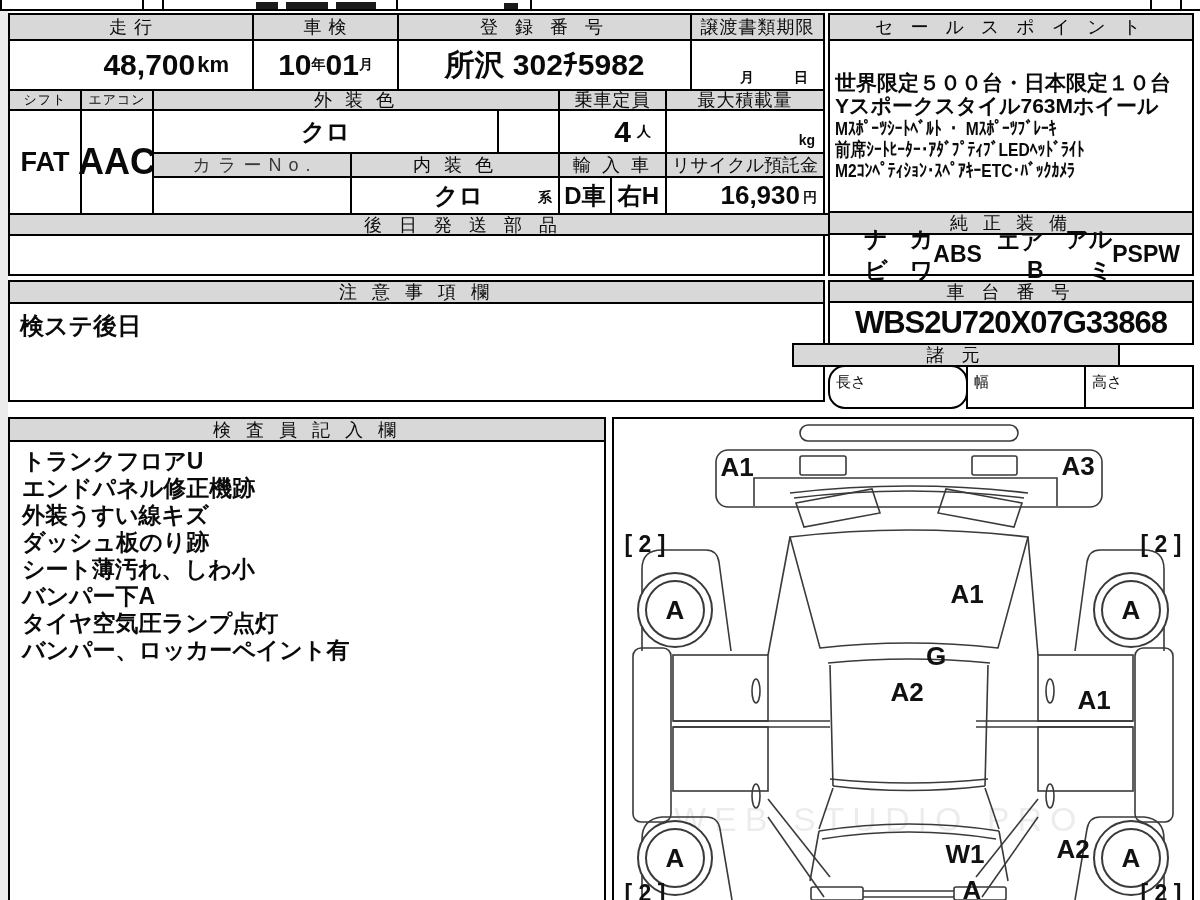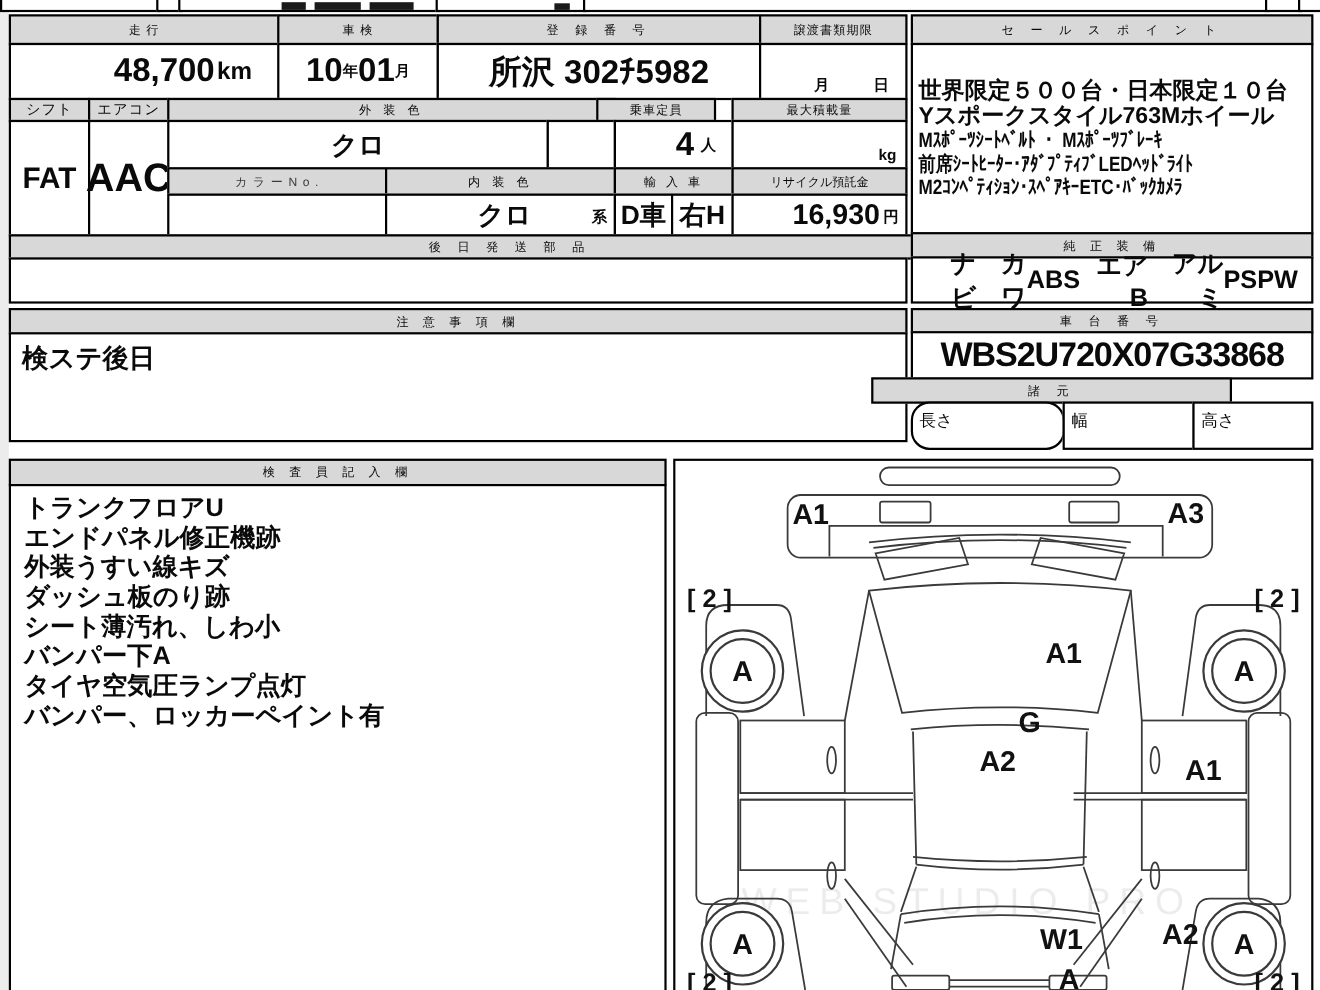--- a/index.html
+++ b/index.html
@@ -1,21 +1,21 @@
 <!DOCTYPE html>
 <html><head>
 <meta charset="utf-8">
 <style>
   html,body{margin:0;padding:0;background:#fff;}
   #page{position:relative;width:1200px;height:900px;overflow:hidden;
         background:#fff;font-family:"Liberation Sans","DejaVu Sans",sans-serif;color:#0a0a0a;}
   .edge{position:absolute;background:#ececec;}
   .cell,.hd{position:absolute;box-sizing:border-box;border:2px solid #000;background:#fff;}
   .hd{background:#d8d8d8;display:flex;align-items:center;justify-content:center;
-      font-size:11px;letter-spacing:1px;white-space:nowrap;}
+      font-size:18px;letter-spacing:1px;white-space:nowrap;}
   .cell{display:flex;align-items:center;}
   .v{font-weight:bold;}
   .big{font-size:30px;}
   .med{font-size:24px;}
   .unit{font-size:14px;font-weight:bold;}
   .right{justify-content:flex-end;}
   .center{justify-content:center;}
   .sales-line{font-weight:bold;line-height:1.12;white-space:nowrap;}
   .cond{transform:scaleX(.82);transform-origin:left center;}
   .equip{display:flex;justify-content:space-between;align-items:center;width:100%;
@@ -78,21 +78,21 @@
 
   <div class="hd" style="left:8px;top:89px;width:74px;height:22px;font-size:13px;">
       <span>シフト</span>
     </div>
   <div class="hd" style="left:80px;top:89px;width:74px;height:22px;font-size:13px;">
       <span>エアコン</span>
     </div>
   <div class="hd" style="left:152px;top:89px;width:408px;height:22px;letter-spacing:4px;">
       <span>外 装 色</span>
     </div>
-  <div class="hd" style="left:542px;top:89px;width:109px;height:22px;">
+  <div class="hd" style="left:558px;top:89px;width:109px;height:22px;">
       <span>乗車定員</span>
     </div>
   <div class="hd" style="left:665px;top:89px;width:160px;height:22px;">
       <span>最大積載量</span>
     </div>
 
   <div class="cell center" style="left:8px;top:109px;width:74px;height:106px;">
     <span class="v" style="font-size:27px;">FAT</span>
   </div>
   <div class="cell center" style="left:80px;top:109px;width:74px;height:106px;">

